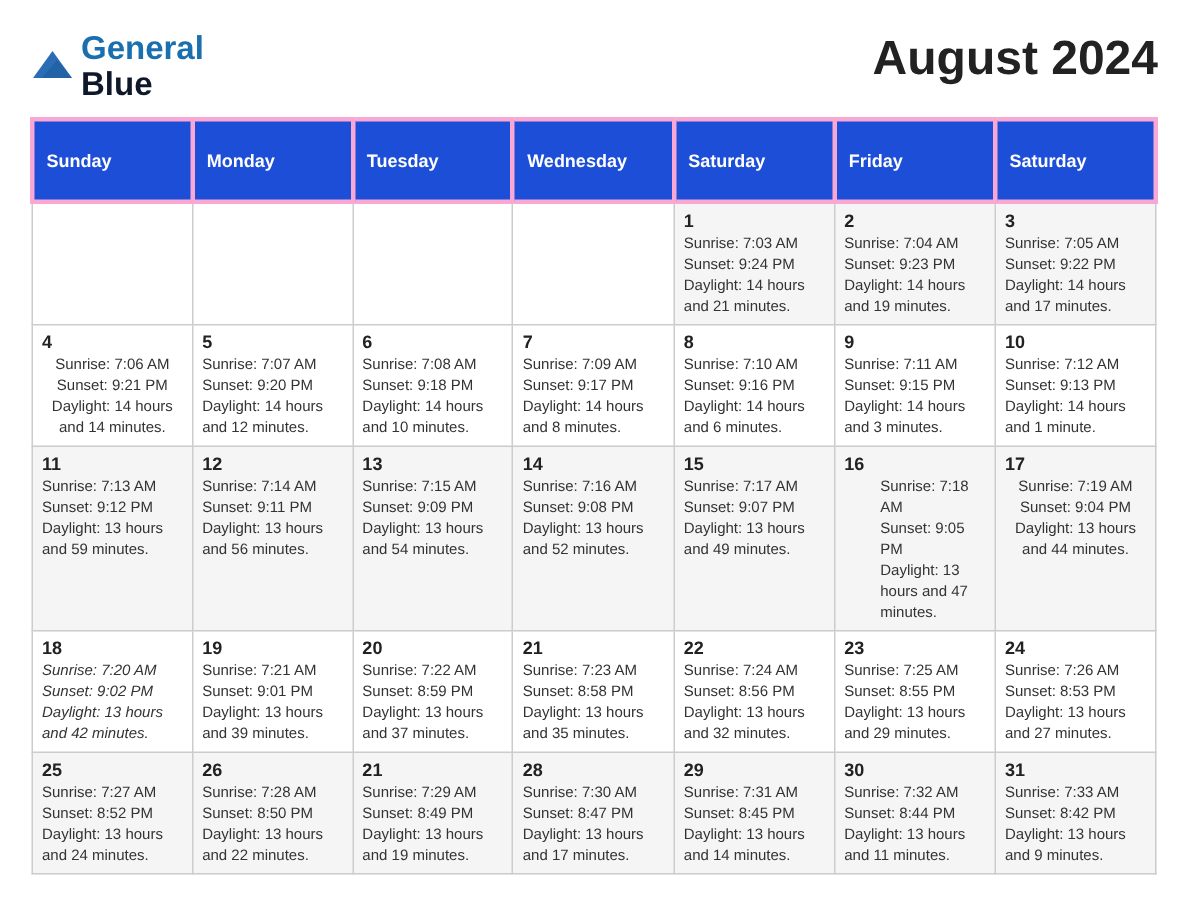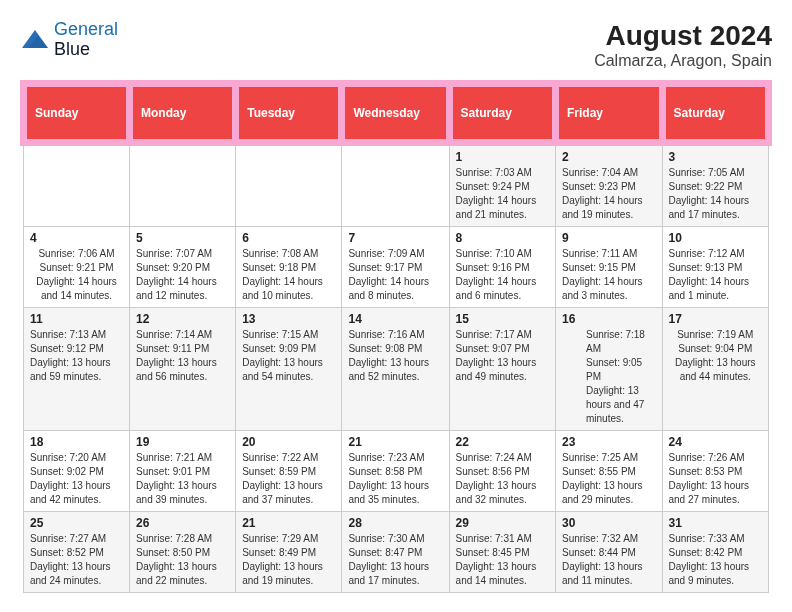--- a/index.html
+++ b/index.html
@@ -15,57 +15,57 @@
       justify-content: space-between;
       align-items: flex-start;
       margin-bottom: 10px;
     }
     .logo {
       display: flex;
       align-items: center;
       gap: 4px;
     }
     .logo-text {
-      font-size: 18px;
-      font-weight: normal;
+      font-size: 22px;
+      font-weight: bold;
       color: #333;
       line-height: 1.1;
     }
     .logo-text span {
       color: #1a6faf;
     }
     .logo-icon {
       width: 30px;
       height: 24px;
     }
     .title-block {
       text-align: right;
     }
     .month-year {
-      font-size: 28px;
+      font-size: 32px;
       font-weight: bold;
       color: #222;
     }
     .location {
       font-size: 16px;
       color: #444;
     }
     table {
       width: 100%;
       border-collapse: collapse;
       font-size: 11px;
     }
     thead th {
-      background: #ef4444;
+      background: #1d4ed8;
       color: #fff;
       text-align: left;
       padding: 19px 8px;
       font-size: 12px;
       font-weight: bold;
-      border: 7px solid #f9a8d4;
+      border: 3px solid #f9a8d4;
     }
     tbody td {
       border: 1px solid #ccc;
       vertical-align: top;
       padding: 4px 6px;
       width: 108px;
       min-height: 80px;
       background: #fff;
     }
     tbody tr:nth-child(odd) td {
@@ -96,21 +96,20 @@
       <polygon points="15,2 28,20 2,20" fill="#2a6db5"></polygon>
       <polygon points="18,8 28,20 8,20" fill="#1a5a9a" opacity="0.5"></polygon>
     </svg>
     <div class="logo-text">
       <div><span>General</span></div>
       <div style="color:#0f172a;">Blue</div>
     </div>
   </div>
   <div class="title-block">
     <div class="month-year">August 2024</div>
-    <div class="location">Calmarza, Aragon, Spain</div>
   </div>
 </div>
 
 <table>
   <thead>
     <tr>
     <th>Sunday</th>
         <th>Monday</th>
         <th>Tuesday</th>
         <th>Wednesday</th>
@@ -228,21 +227,21 @@
         <td>
           <span class="day-num">17</span>
           <div class="day-info" style="white-space: pre-line; text-align: center;">Sunrise: 7:19 AM
 Sunset: 9:04 PM
 Daylight: 13 hours and 44 minutes.</div>
         </td>
       </tr>
       <tr>
         <td>
           <span class="day-num">18</span>
-          <div class="day-info" style="white-space: pre-line;">Sunrise: 7:20 AM
+          <div class="day-info" style="white-space: pre-line; font-style: italic;">Sunrise: 7:20 AM
 Sunset: 9:02 PM
 Daylight: 13 hours and 42 minutes.</div>
         </td>
         <td>
           <span class="day-num">19</span>
           <div class="day-info" style="white-space: pre-line;">Sunrise: 7:21 AM
 Sunset: 9:01 PM
 Daylight: 13 hours and 39 minutes.</div>
         </td>
         <td>

